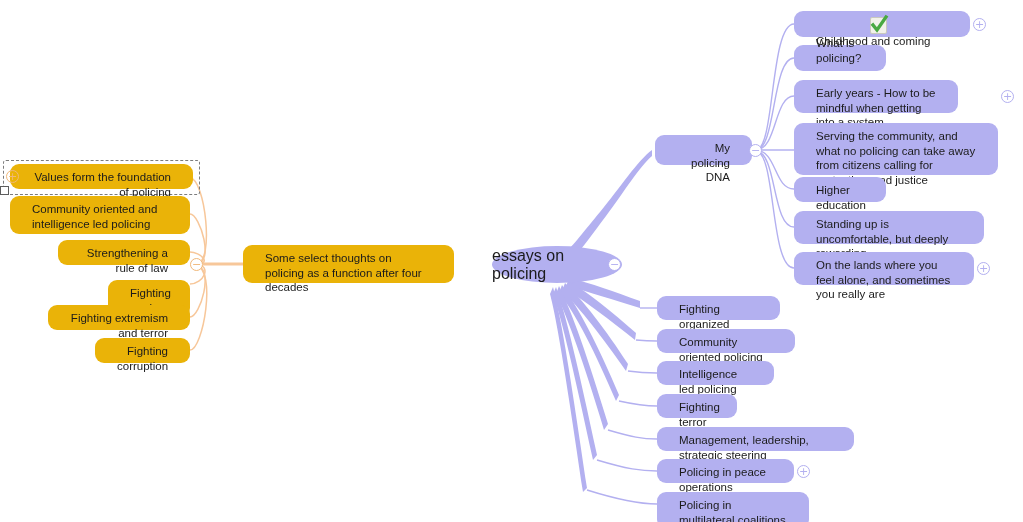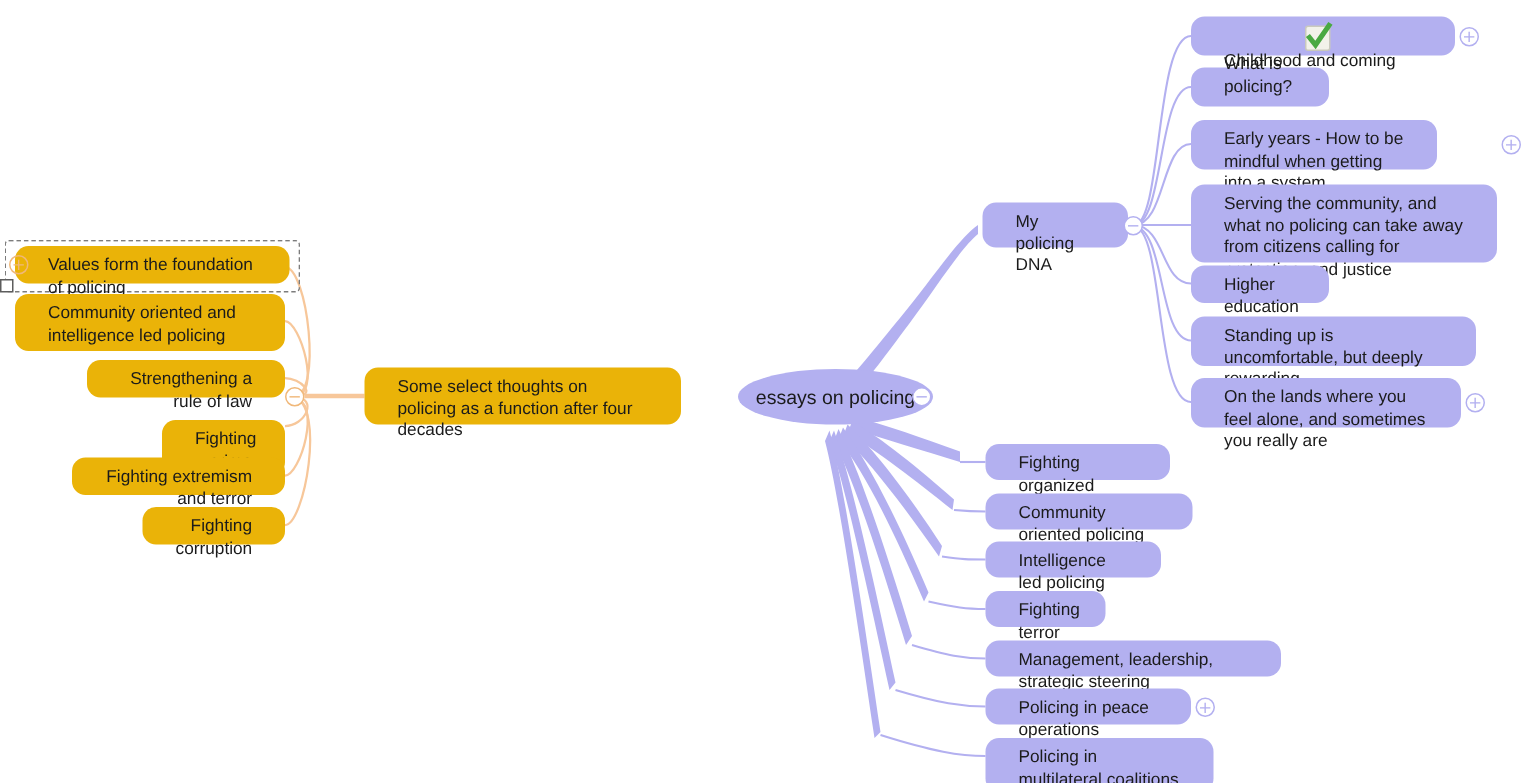--- a/index.html
+++ b/index.html
@@ -8,25 +8,25 @@
   #canvas{position:relative;width:1023px;height:522px;background:#ffffff;}
   #wires{position:absolute;left:0;top:0;width:1023px;height:522px;pointer-events:none;}
 
   .node{position:absolute;box-sizing:border-box;border-radius:9px;
         font-size:11.5px;line-height:14.5px;color:#1b1b1b;
         display:flex;align-items:center;padding:6px 22px;flex-direction:column;}
   .node.orange{background:#eab308;}
   .node.purple{background:#b3b0f0;}
   .node .txt{display:block;width:100%;}
   .node.right-align .txt{text-align:right;}
-  .node.center-align .txt{text-align:left;}
+  .node.center-align .txt{text-align:right;}
 
   .ellipse{position:absolute;background:#b3b0f0;border-radius:50%;
            display:flex;align-items:center;justify-content:center;
-           font-size:13px;color:#1b1b1b;}
+           font-size:16px;color:#1b1b1b;}
 
   .sel-box{position:absolute;border:1px dashed #7c7c7c;border-radius:3px;}
   .sel-handle{position:absolute;width:7px;height:7px;background:#ffffff;
               border:1px solid #5d5d5d;}
 
   .tgl{position:absolute;width:13px;height:13px;border-radius:50%;
        box-sizing:border-box;display:flex;align-items:center;
        justify-content:center;font-size:11px;line-height:1;
        font-family:"DejaVu Sans",sans-serif;}
   .tgl.plus-o{border:1px solid #f0b87a;color:#f0b87a;}

